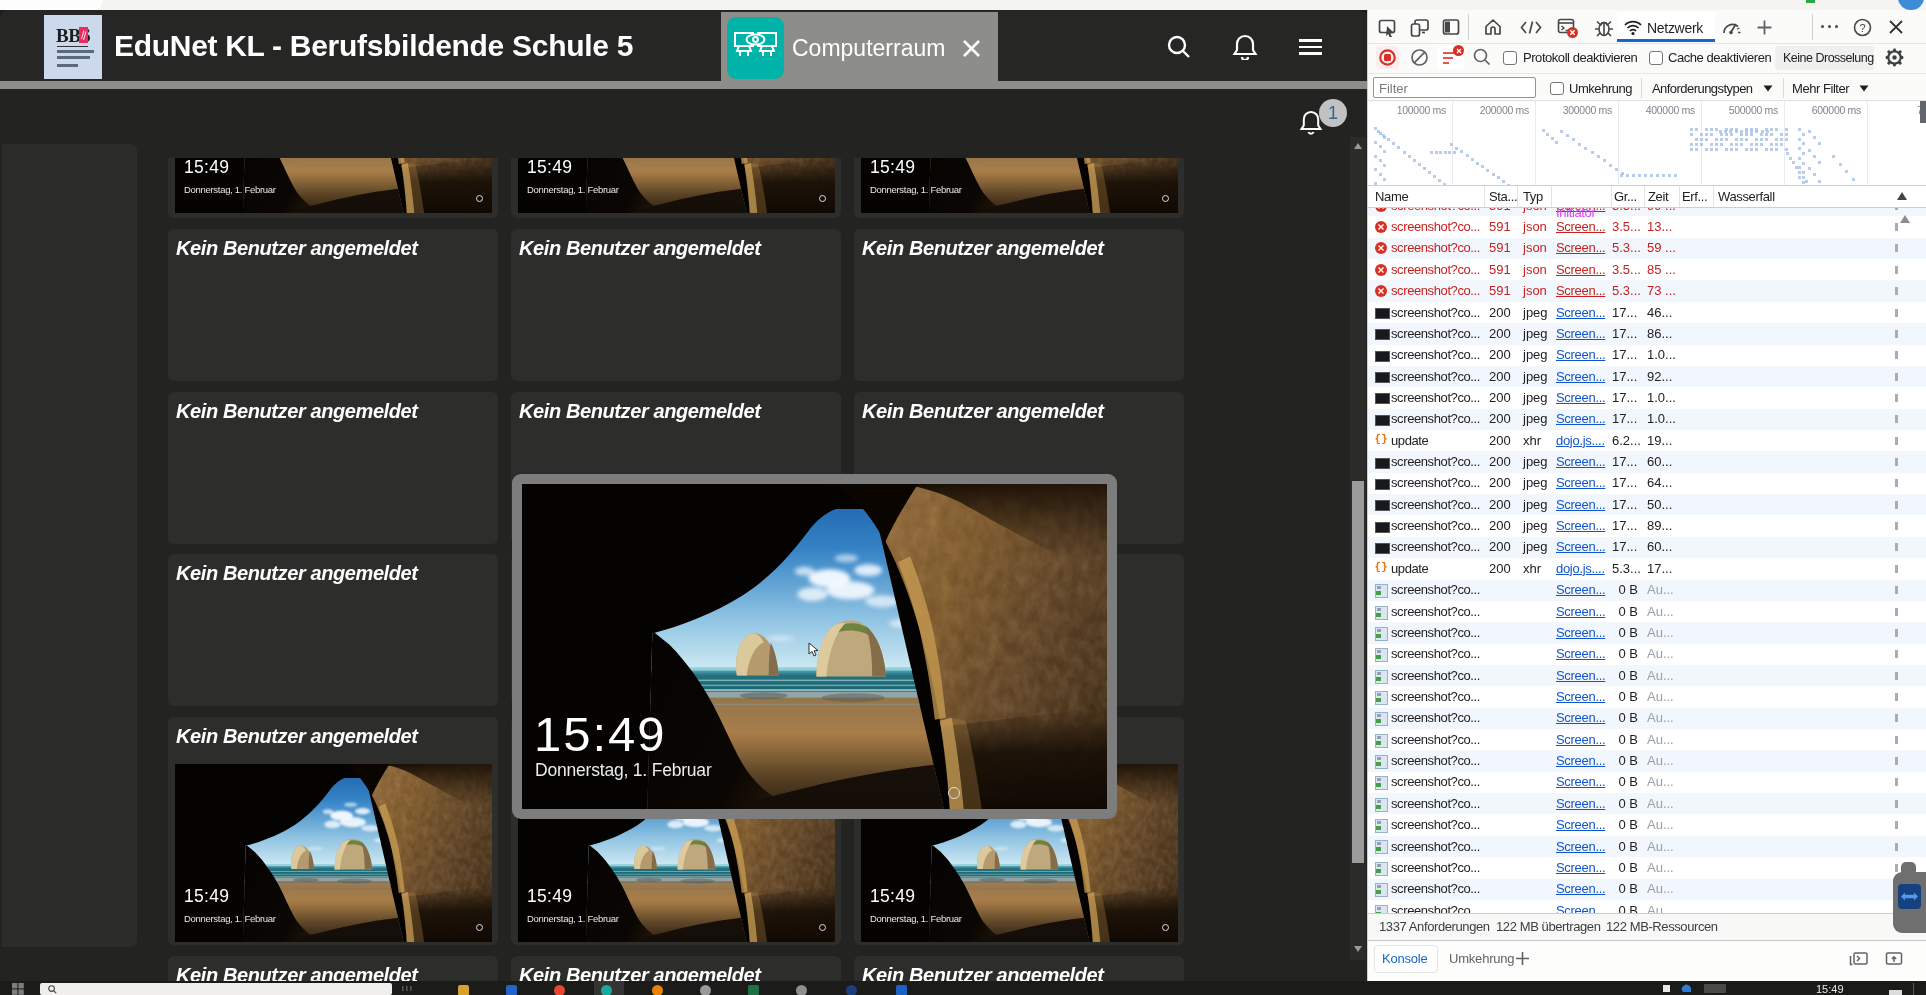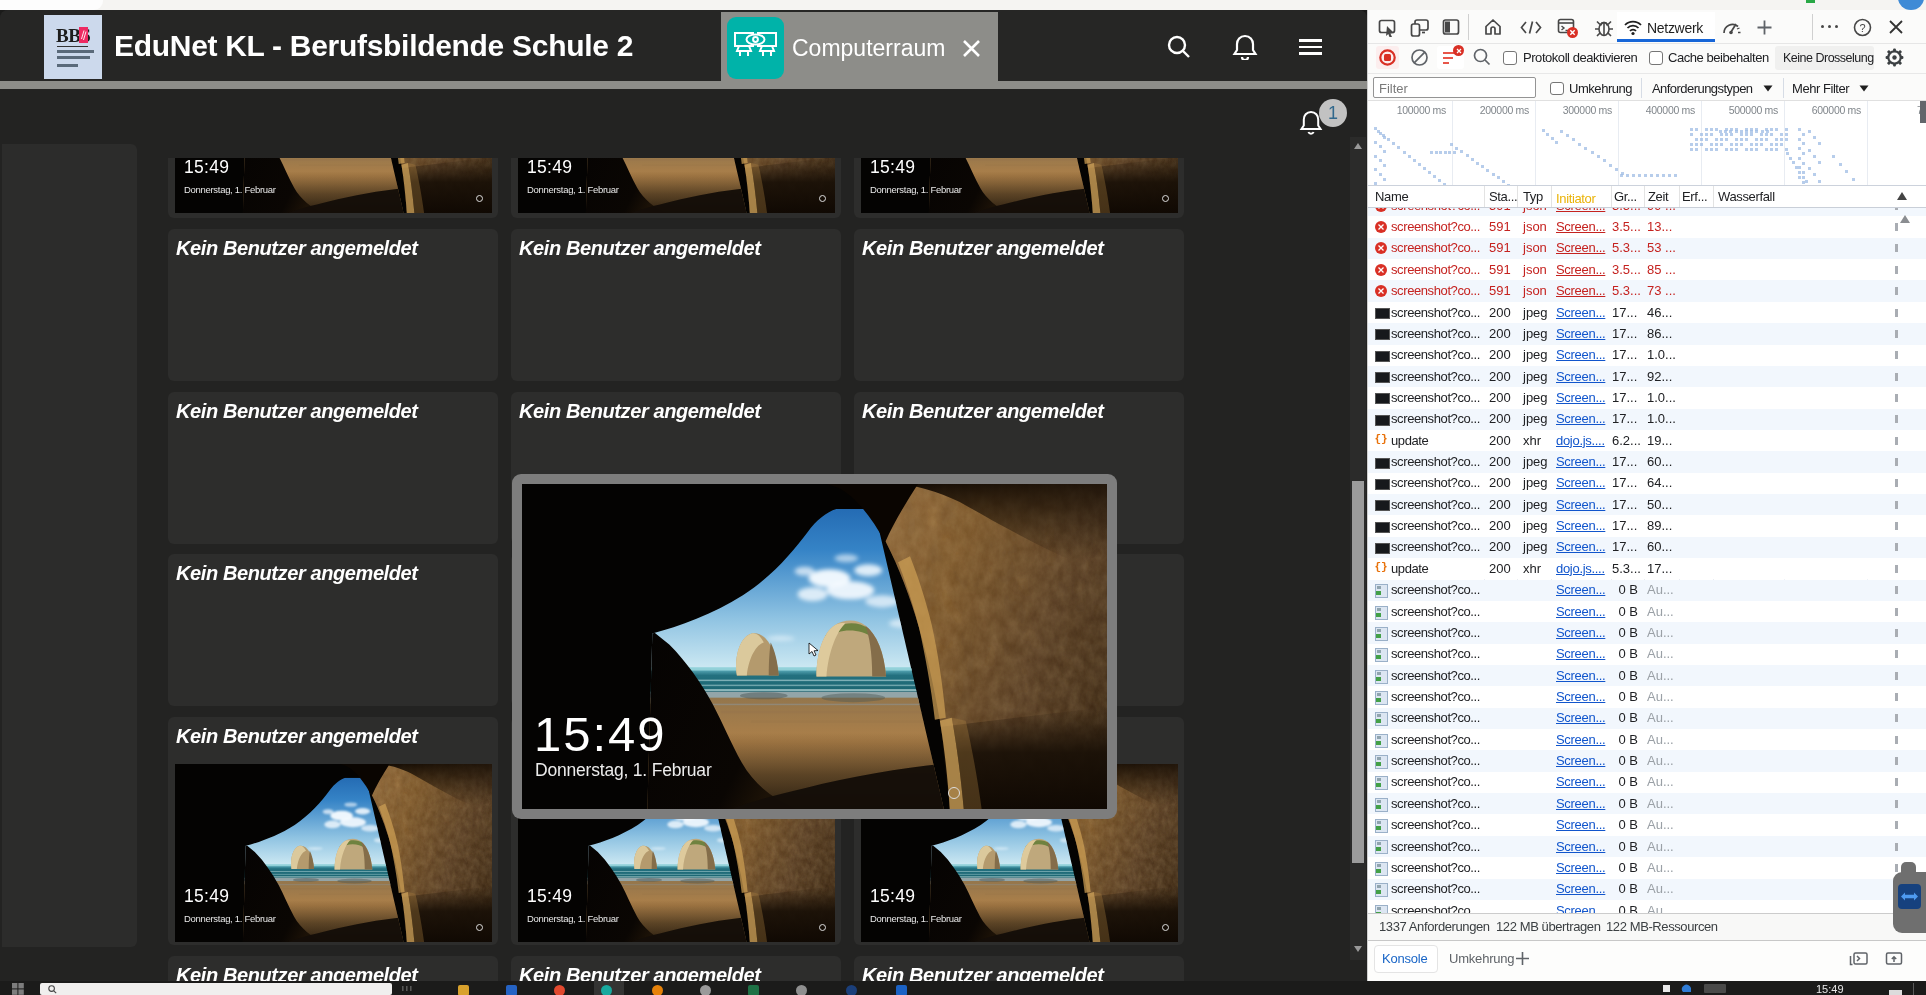--- a/index.html
+++ b/index.html
@@ -16,21 +16,21 @@
 <div class="t" style="left:56px;top:25px;font-family:'Liberation Serif',serif;font-size:19px;font-weight:bold;color:#1d1d1d;letter-spacing:-0.5px;">BBS</div>
 <div class="a" style="left:79px;top:27px;width:9px;height:16px;background:#ee2a62;"></div>
 <svg class="a" style="left:79px;top:27px;" width="9" height="16" viewBox="0 0 9 16">
     <path d="M2.5,12 L5,3.5" stroke="#fff" stroke-width="0.9"></path>
     <path d="M4.5,13 L7,4.5" stroke="#fff" stroke-width="0.9"></path>
   </svg>
 <div class="a" style="left:57px;top:45.5px;width:31px;height:1.2px;background:#333;"></div>
 <div class="a" style="left:57px;top:50px;width:37px;height:3px;background:#5a6a7a;"></div>
 <div class="a" style="left:57px;top:56px;width:33px;height:3px;background:#5a6a7a;"></div>
 <div class="a" style="left:57px;top:64px;width:21px;height:3px;background:#5a6a7a;"></div>
-<div class="t" style="left:114px;top:29px;color:#fff;font-size:30px;font-weight:bold;letter-spacing:-0.3px;">EduNet KL - Berufsbildende Schule 2</div>
+<div class="t" style="left:114px;top:29px;color:#fff;font-size:30px;font-weight:bold;letter-spacing:-0.3px;">EduNet KL - Berufsbildende Schule 5</div>
 <div class="a" style="left:721px;top:12px;width:277px;height:69px;background:#8d8d89;"></div>
 <div class="a" style="left:727px;top:17px;width:57px;height:62px;background:#00b3a9;border-radius:9px;"></div>
 <svg class="a" style="left:734px;top:27px;" width="43" height="42" viewBox="0 0 43 42">
     <g stroke="#fff" stroke-width="2" fill="none">
 <rect x="1" y="6" width="18" height="13"></rect>
       <rect x="24" y="6" width="18" height="13"></rect>
 <path d="M5,19 L3,24 L17,24 L15,19 M28,19 L26,24 L40,24 L38,19"></path>
 <path d="M6,24 L6,29 M14,24 L14,29 M29,24 L29,29 M37,24 L37,29"></path>
 <ellipse cx="21.5" cy="12.5" rx="9" ry="5" fill="#00b3a9"></ellipse>
 <circle cx="21.5" cy="12.5" r="2.4"></circle>
@@ -1004,21 +1004,21 @@
 <svg class="a" style="left:1455.5px;top:47.5px;" width="6" height="6" viewBox="0 0 6 6">
     <path d="M1,1 L5,5 M5,1 L1,5" stroke="#fff" stroke-width="1.2"></path>
   </svg>
 <svg class="a" style="left:1473px;top:48px;" width="18" height="18" viewBox="0 0 18 18">
     <circle cx="7.5" cy="7.5" r="6" stroke="#5f6368" stroke-width="1.7" fill="none"></circle>
     <path d="M12,12 L16.5,16.5" stroke="#5f6368" stroke-width="1.7"></path>
   </svg>
 <div class="a" style="left:1503px;top:51px;width:13.5px;height:13.5px;border:1.6px solid #767676;border-radius:3px;background:#fff;"></div>
 <div class="t" style="left:1523px;top:50px;font-size:13px;color:#202124;letter-spacing:-0.45px;">Protokoll deaktivieren</div>
 <div class="a" style="left:1649px;top:51px;width:13.5px;height:13.5px;border:1.6px solid #767676;border-radius:3px;background:#fff;"></div>
-<div class="t" style="left:1668px;top:50px;font-size:13px;color:#202124;letter-spacing:-0.45px;">Cache beibehalten</div>
+<div class="t" style="left:1668px;top:50px;font-size:13px;color:#202124;letter-spacing:-0.45px;">Cache deaktivieren</div>
 <div class="a" style="left:1775px;top:45.5px;width:99px;height:24px;background:#f0f0ef;border-radius:3px;"></div>
 <div class="t" style="left:1783px;top:51px;font-size:12.5px;color:#202124;letter-spacing:-0.5px;">Keine Drosselung</div>
 <svg class="a" style="left:1885px;top:48px;" width="19" height="19" viewBox="0 0 19 19">
     <g fill="#3c4043">
       <circle cx="9.5" cy="9.5" r="6.2" fill="none" stroke="#3c4043" stroke-width="2.2"></circle>
       <circle cx="9.5" cy="9.5" r="2.2"></circle>
       <g>
         <rect x="8.1" y="0.6" width="2.8" height="3.4" rx="1"></rect>
         <rect x="8.1" y="15" width="2.8" height="3.4" rx="1"></rect>
         <rect x="0.6" y="8.1" width="3.4" height="2.8" rx="1"></rect>
@@ -1256,21 +1256,21 @@
     <div style="position:absolute;left:116px;top:0;width:1px;height:21px;background:#e3e3e3;"></div>
     <div style="position:absolute;left:149px;top:0;width:1px;height:21px;background:#e3e3e3;"></div>
     <div style="position:absolute;left:183px;top:0;width:1px;height:21px;background:#e3e3e3;"></div>
     <div style="position:absolute;left:243px;top:0;width:1px;height:21px;background:#e3e3e3;"></div>
     <div style="position:absolute;left:276px;top:0;width:1px;height:21px;background:#e3e3e3;"></div>
     <div style="position:absolute;left:311px;top:0;width:1px;height:21px;background:#e3e3e3;"></div>
     <div style="position:absolute;left:345px;top:0;width:1px;height:21px;background:#e3e3e3;"></div>
     <div class="t" style="left:7px;top:3px;font-size:13px;color:#202124;letter-spacing:-0.35px;">Name</div>
     <div class="t" style="left:121px;top:3px;font-size:13px;color:#202124;letter-spacing:-0.35px;">Sta...</div>
     <div class="t" style="left:155px;top:3px;font-size:13px;color:#202124;letter-spacing:-0.35px;">Typ</div>
-    <div class="t" style="left:188px;top:5px;font-size:13px;color:#eab308;letter-spacing:-0.35px;">Initiator</div>
+    <div class="t" style="left:188px;top:19px;font-size:13px;color:#d946ef;letter-spacing:-0.35px;">Initiator</div>
     <div class="t" style="left:246px;top:3px;font-size:13px;color:#202124;letter-spacing:-0.35px;">Gr...</div>
     <div class="t" style="left:280px;top:3px;font-size:13px;color:#202124;letter-spacing:-0.35px;">Zeit</div>
     <div class="t" style="left:314px;top:3px;font-size:13px;color:#202124;letter-spacing:-0.35px;">Erf...</div>
     <div class="t" style="left:350px;top:3px;font-size:13px;color:#202124;letter-spacing:-0.35px;">Wasserfall</div>
     <svg style="position:absolute;left:528px;top:5px" width="12" height="10" viewBox="0 0 12 10">
       <path d="M6,1 L11,9 L1,9 Z" fill="#444"></path>
     </svg>
     <div style="position:absolute;left:0;top:20.5px;width:558px;height:1.2px;background:#c9cfd8;"></div>
   </div>
 <div class="a" style="left:1368px;top:195px;width:558px;height:718px;overflow:hidden;background:#fff;">
@@ -1310,21 +1310,21 @@
     <div style="position:absolute;left:0;top:42.7px;width:558px;height:21.36px;background:#f2f7fd;"></div>
     <div style="position:absolute;left:6.5px;top:47.4px;width:12px;height:12px;border-radius:50%;background:#d93025;"></div>
     <svg style="position:absolute;left:9.5px;top:50.4px" width="6" height="6">
       <path d="M0.5,0.5 L5.5,5.5 M5.5,0.5 L0.5,5.5" stroke="#fff" stroke-width="1.3"></path>
     </svg>
     <div class="t" style="left:23px;top:45.4px;font-size:13px;color:#c5221f;letter-spacing:-0.4px;">screenshot?co...</div>
     <div class="t" style="left:121px;top:45.4px;font-size:13px;color:#c5221f;">591</div>
     <div class="t" style="left:155px;top:45.4px;font-size:13px;color:#c5221f;">json</div>
     <div class="t" style="left:188px;top:45.4px;font-size:13px;color:#c5221f;text-decoration:underline;letter-spacing:-0.3px;">Screen...</div>
     <div class="t" style="left:244px;top:45.4px;font-size:13px;color:#c5221f;">5.3...</div>
-    <div class="t" style="left:279px;top:45.4px;font-size:13px;color:#c5221f;">53 ...</div>
+    <div class="t" style="left:279px;top:45.4px;font-size:13px;color:#c5221f;">59 ...</div>
     <div style="position:absolute;left:527px;top:49.4px;width:3px;height:8px;background:#a9adb3;"></div>
     <div style="position:absolute;left:0;top:64.1px;width:558px;height:21.36px;background:#ffffff;"></div>
     <div style="position:absolute;left:6.5px;top:68.75999999999999px;width:12px;height:12px;border-radius:50%;background:#d93025;"></div>
     <svg style="position:absolute;left:9.5px;top:71.75999999999999px" width="6" height="6">
       <path d="M0.5,0.5 L5.5,5.5 M5.5,0.5 L0.5,5.5" stroke="#fff" stroke-width="1.3"></path>
     </svg>
     <div class="t" style="left:23px;top:66.8px;font-size:13px;color:#c5221f;letter-spacing:-0.4px;">screenshot?co...</div>
     <div class="t" style="left:121px;top:66.8px;font-size:13px;color:#c5221f;">591</div>
     <div class="t" style="left:155px;top:66.8px;font-size:13px;color:#c5221f;">json</div>
     <div class="t" style="left:188px;top:66.8px;font-size:13px;color:#c5221f;text-decoration:underline;letter-spacing:-0.3px;">Screen...</div>

